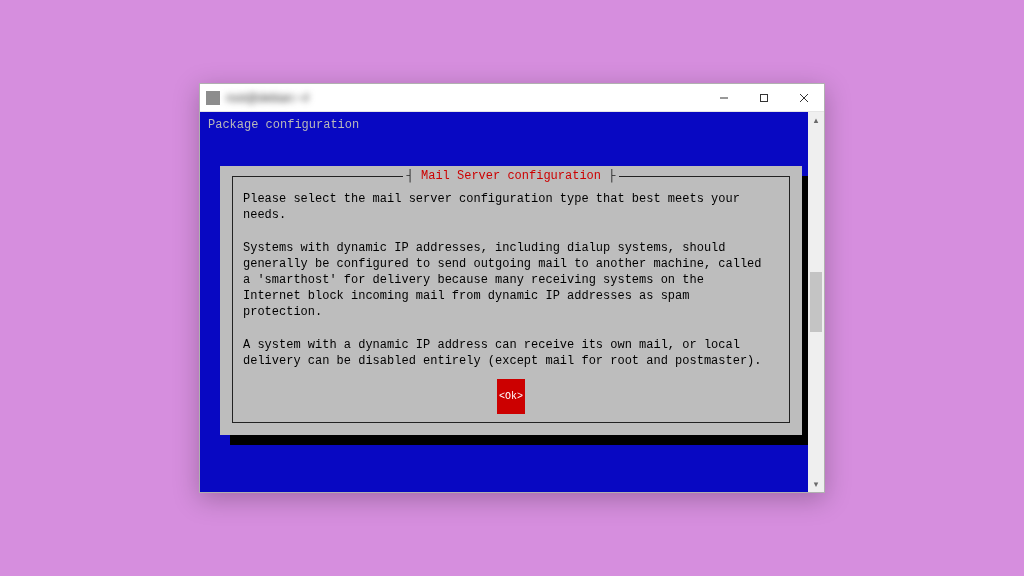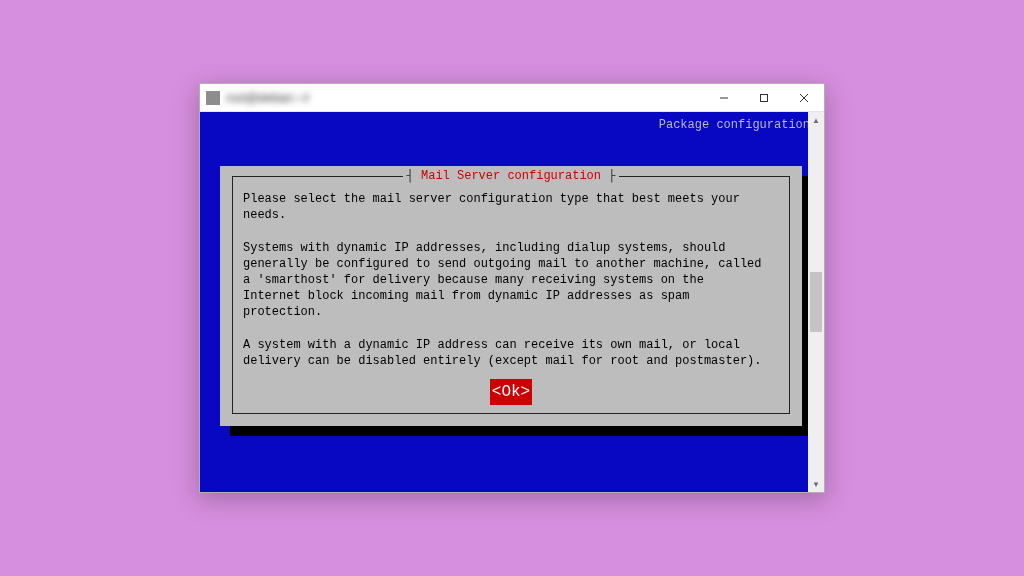--- a/index.html
+++ b/index.html
@@ -61,21 +61,20 @@
     background: #0808c2;
     position: relative;
     padding: 4px 12px 18px 6px;
     height: 380px;
   }
   .term-header {
     font-family: "Courier New", monospace;
     font-size: 12px;
     color: #b9b9b9;
     padding: 2px 2px 6px 2px;
-    text-align: right;
   }
   .scrollbar-track {
     position: absolute;
     right: 0;
     top: 0;
     bottom: 0;
     width: 16px;
     background: #efefef;
   }
   .scrollbar-arrow {
@@ -148,22 +147,22 @@
   }
   .ok-row {
     display: flex;
     justify-content: center;
     margin-top: 10px;
   }
   .ok-btn {
     background: #cc0000;
     color: #fff;
     font-family: "Courier New", monospace;
-    font-size: 16px;
-    padding: 4px 2px;
+    font-size: 10px;
+    padding: 12px 2px;
     border: none;
   }
 </style>
 </head>
 <body>
 
 <div class="window">
   <div class="titlebar">
     <div class="app-icon"></div>
     <div class="title">root@debian:~#</div>

